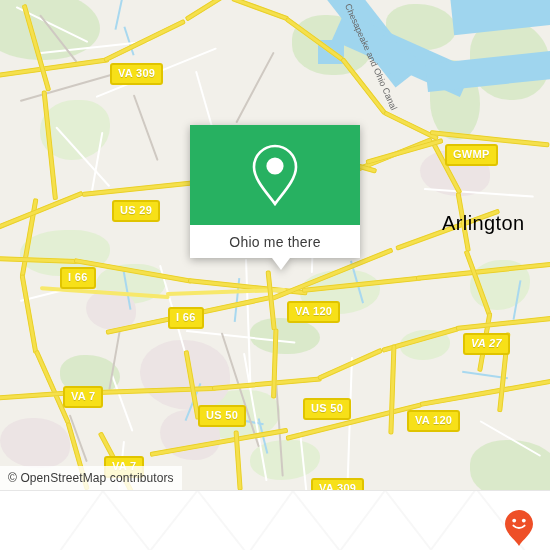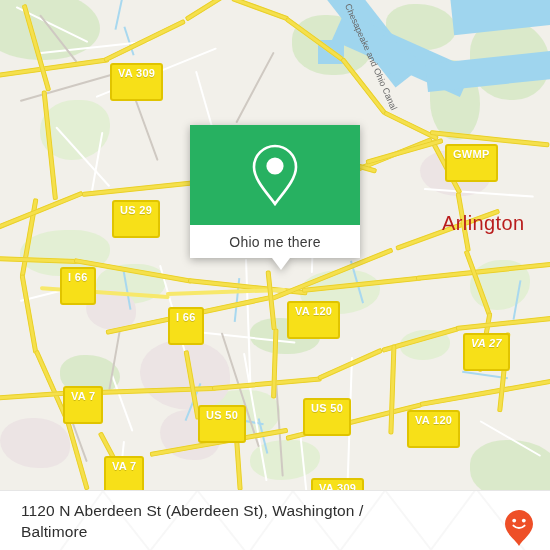--- a/index.html
+++ b/index.html
@@ -32,29 +32,29 @@
   
   .shield {
     position:absolute;
     background:#f7e018;
     border:2px solid #e0c400;
     border-radius:3px;
     color:#ffffff;
     font-weight:bold;
     font-size:11px;
     line-height:1;
-    padding:3px 6px 20px;
+    padding:3px 6px 4px;
     white-space:nowrap;
     letter-spacing:.3px;
     text-shadow:0 1px 0 rgba(0,0,0,.18);
     font-family:"Liberation Sans", sans-serif;
   }
   .placelabel {
     position:absolute;
-    color:#b91c1c;
+    color:#000000;
     font-size:20px;
     letter-spacing:.4px;
     white-space:nowrap;
     font-family:"Liberation Sans", sans-serif;
   }
   .roadname {
     position:absolute;
     color:#6a6a6a;
     font-size:9px;
     white-space:nowrap;
@@ -297,40 +297,42 @@
       <div id="popup-body">
         <svg width="54" height="66" viewBox="0 0 54 66">
           <path d="M27 4 C15.4 4 6 13.4 6 25 C6 38 20 52 27 62 C34 52 48 38 48 25 C48 13.4 38.6 4 27 4 Z" fill="none" stroke="#ffffff" stroke-width="2.6"></path>
           <circle cx="27" cy="24" r="8.6" fill="#ffffff"></circle>
         </svg>
       </div>
       <div id="popup-action">Ohio me there</div>
       <div id="popup-tail"></div>
     </div>
 
+    <div id="attribution">
+      <span>© OpenStreetMap contributors</span>
+    </div>
   </div>
 
   <div id="footer">
 
     <svg id="footer-watermark" viewBox="0 0 550 60">
       <g stroke="#e9e9e9" stroke-width="2" fill="none">
         <path d="M60 60 L110 -10"></path>
         <path d="M150 60 L205 -10"></path>
         <path d="M250 60 L300 -10"></path>
         <path d="M340 60 L392 -10"></path>
         <path d="M430 60 L482 -10"></path>
         <path d="M95 -10 L150 60"></path>
         <path d="M190 -10 L245 60"></path>
         <path d="M285 -10 L340 60"></path>
         <path d="M378 -10 L432 60"></path>
         <path d="M470 -10 L525 60"></path>
       </g>
     </svg>
 
-    <div id="footer-address">1120 N Aberdeen St (Aberdeen St), Washington / Baltimore</div>
 
     <div id="brand">
       <svg width="30" height="38" viewBox="0 0 30 38">
         <path d="M15 1 C7.3 1 1 7.3 1 15 C1 24.5 12 31 15 37 C18 31 29 24.5 29 15 C29 7.3 22.7 1 15 1 Z" fill="#ee4f27"></path>
         <circle cx="10.2" cy="11.6" r="1.9" fill="#ffffff"></circle>
         <circle cx="19.8" cy="11.6" r="1.9" fill="#ffffff"></circle>
         <path d="M9.4 16.6 Q15 21.6 20.6 16.6" stroke="#ffffff" stroke-width="1.9" fill="none" stroke-linecap="round"></path>
       </svg>
     </div>
   </div>

